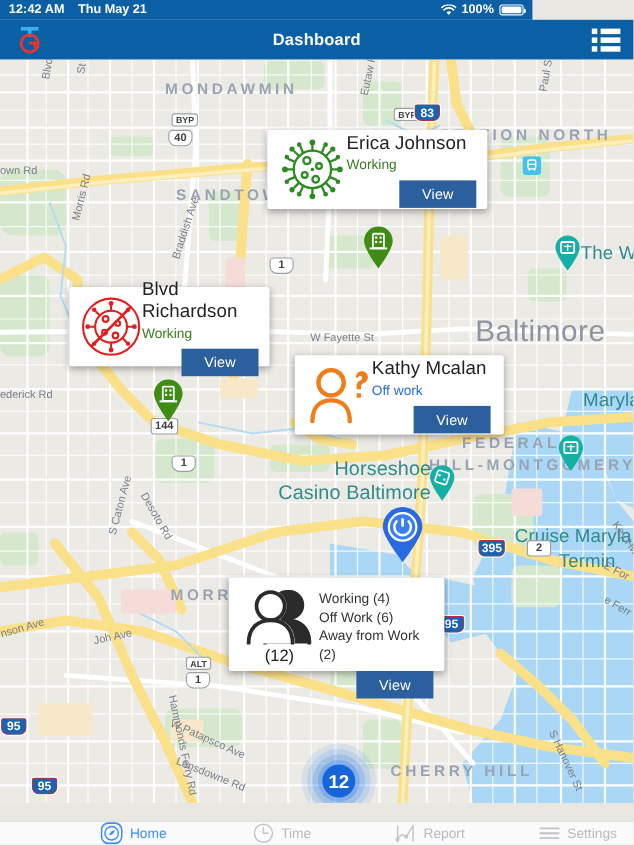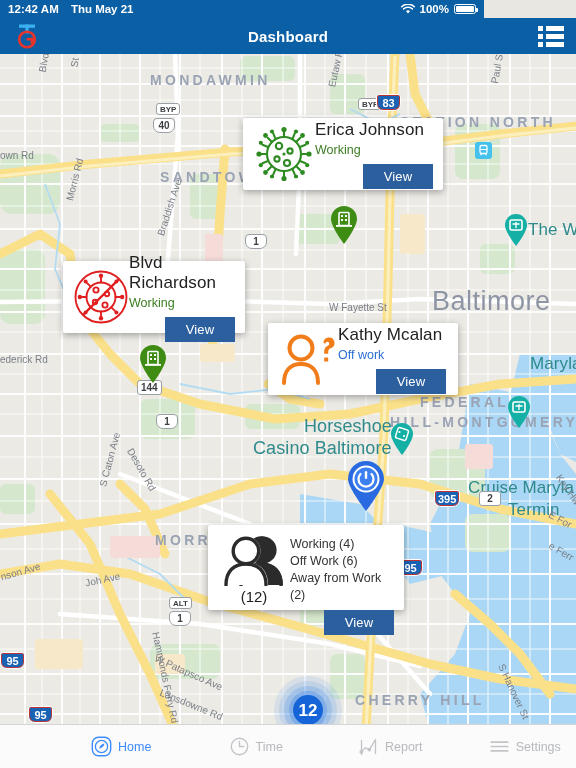--- a/index.html
+++ b/index.html
@@ -101,21 +101,21 @@
     font-family: "Liberation Sans", sans-serif;
   }
   .summary-lines { font-size: 12.5px; color: #333; line-height: 17px; }
   .summary-count { font-size: 15px; color: #222; text-align: center; margin-top: 2px; font-weight: 500; }
 
   
   .cluster { position: absolute; z-index: 18; }
 
   
   .tabbar {
-    position: absolute; bottom: 0; left: 0; width: 576px; height: 44px;
+    position: absolute; bottom: 0; left: 0; width: 576px; height: 22px;
     background: #fbfbfb; border-top: 1px solid #d4d4d4;
     display: flex; align-items: center; justify-content: center; gap: 0; z-index: 40;
   }
   .tab {
     display: flex; align-items: center; gap: 6px; cursor: pointer;
     width: 118px; justify-content: center;
   }
   .tab-label { font-size: 12.5px; color: #b7b9bd; }
   .tab.active .tab-label { color: #3d8bfd; }
   .tab-icon { width: 21px; height: 21px; display: block; }
@@ -274,21 +274,21 @@
     <div class="mlabel poi" style="left:468px; top:424px; font-size:17px;">Cruise Maryla</div>
     <div class="mlabel poi" style="left:508px; top:446px; font-size:17px;">Termin</div>
 
     <div class="mlabel street" style="left:34px;  top:3px;  transform:rotate(-80deg);">Blvd</div>
     <div class="mlabel street" style="left:70px;  top:3px;  transform:rotate(-82deg);">St</div>
     <div class="mlabel street" style="left:316px; top:8px;  transform:rotate(-78deg);">Eutaw Pl</div>
     <div class="mlabel street" style="left:481px; top:8px;  transform:rotate(-80deg);">Paul St</div>
     <div class="mlabel street" style="left:0px;   top:96px;">own Rd</div>
     <div class="mlabel street" style="left:53px;  top:120px; transform:rotate(-76deg);">Morris Rd</div>
     <div class="mlabel street" style="left:140px; top:148px; transform:rotate(-72deg);">Braddish Ave</div>
-    <div class="mlabel street" style="left:282px; top:248px;margin-left:47px;">W Fayette St</div>
+    <div class="mlabel street" style="left:282px; top:248px;">W Fayette St</div>
     <div class="mlabel street" style="left:0px;   top:300px;">ederick Rd</div>
     <div class="mlabel street" style="left:118px; top:410px; transform:rotate(60deg);">Desoto Rd</div>
     <div class="mlabel street" style="left:82px;  top:400px; transform:rotate(-75deg);">S Caton Ave</div>
     <div class="mlabel street" style="left:85px;  top:520px; transform:rotate(-12deg);">Joh Ave</div>
     <div class="mlabel street" style="left:0px;   top:512px; transform:rotate(-16deg);">nson Ave</div>
     <div class="mlabel street" style="left:152px; top:613px; transform:rotate(24deg);">W Patapsco Ave</div>
     <div class="mlabel street" style="left:119px; top:618px; transform:rotate(78deg);">Hammonds Ferry Rd</div>
     <div class="mlabel street" style="left:158px; top:645px; transform:rotate(22deg);">Lansdowne Rd</div>
     <div class="mlabel street" style="left:484px; top:632px; transform:rotate(65deg);">S Hanover St</div>
     <div class="mlabel street" style="left:551px; top:430px; transform:rotate(55deg);">Key Hw</div>

